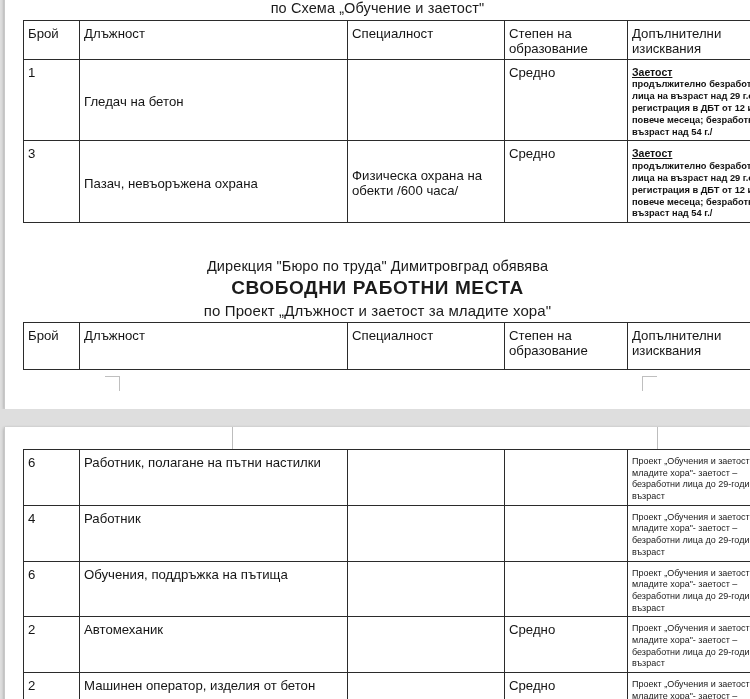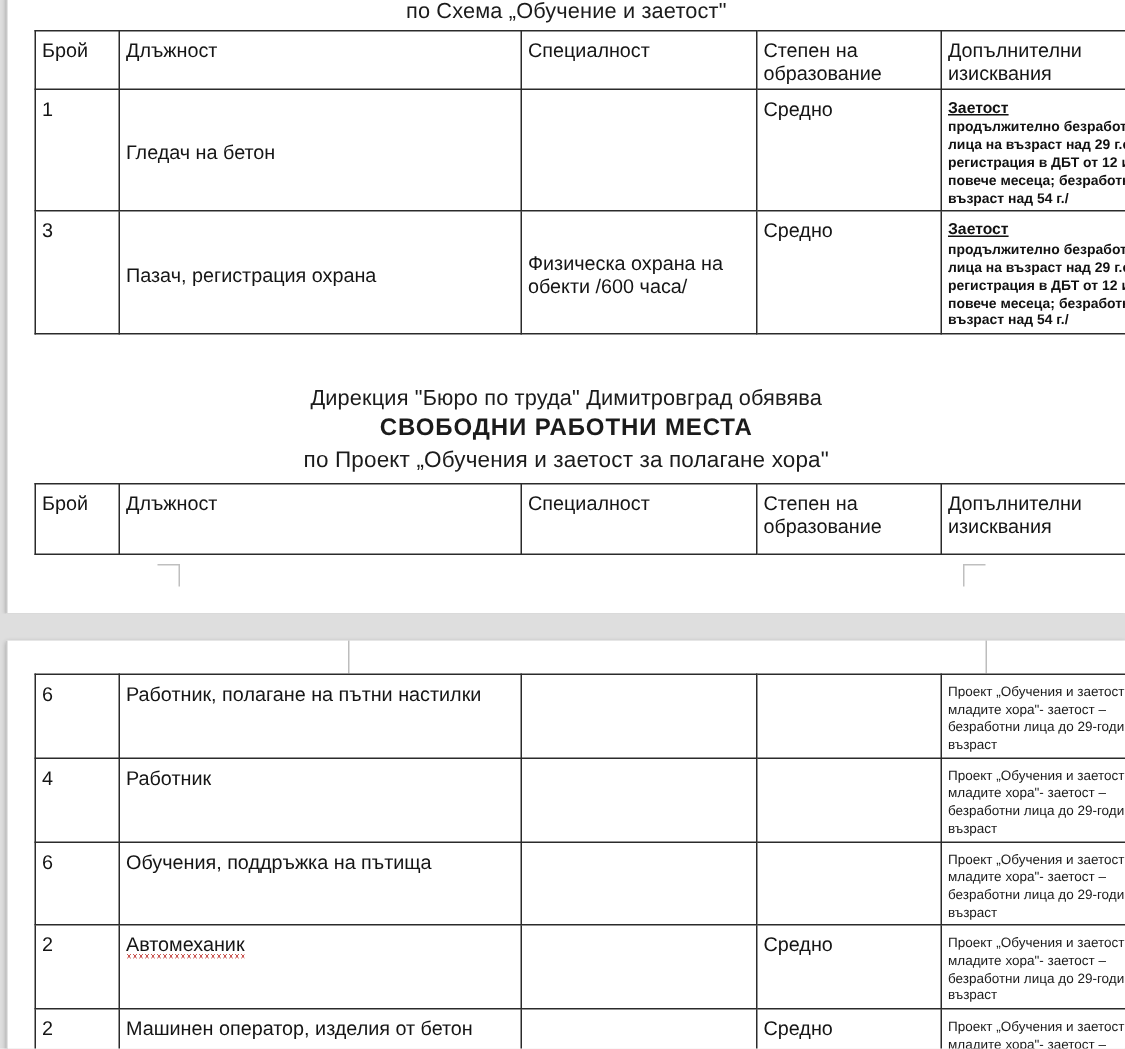--- a/index.html
+++ b/index.html
@@ -66,21 +66,21 @@
   
   .doc-heading {
     text-align: center;
     font-size: 14.5px;
     color: #1b1b1b;
     letter-spacing: 0.1px;
     white-space: nowrap;
   }
   .doc-heading.bold {
     font-weight: bold;
-    font-size: 16px;
+    font-size: 19px;
     letter-spacing: 0.6px;
   }
   .doc-heading.sub {
     font-size: 15px;
   }
 
   
   table.doc-table {
     border-collapse: collapse;
     table-layout: fixed;
@@ -183,38 +183,38 @@
             <td class="c-edu" style="vertical-align:top;">Средно</td>
             <td class="c-req">
               <div class="req-block">
                 <span class="req-title">Заетост</span>
                 <span class="req-body">продължително безработни лица на възраст над 29 г.с регистрация в ДБТ от 12 и повече месеца;  безработни на възраст над 54 г./</span>
               </div>
             </td>
           </tr>
           <tr class="data-row">
             <td class="c-count cell-tall2">3</td>
-            <td class="c-pos mid-text">Пазач, регистрация охрана</td>
+            <td class="c-pos mid-text">Пазач, невъоръжена охрана</td>
             <td class="c-spec" style="vertical-align:middle;margin-left:48px;">Физическа охрана на обекти /600 часа/</td>
             <td class="c-edu" style="vertical-align:top;">Средно</td>
             <td class="c-req">
               <div class="req-block">
                 <span class="req-title">Заетост</span>
                 <span class="req-body">продължително безработни лица на възраст над 29 г.с регистрация в ДБТ от 12 и повече месеца;  безработни на възраст над 54 г./</span>
               </div>
             </td>
           </tr>
         </tbody>
       </table>
     </div>
 
     <div style="position:absolute; left:0; right:0; top:262px;">
       <div class="doc-heading">Дирекция "Бюро по труда" Димитровград  обявява</div>
       <div class="doc-heading bold" style="margin-top:3px;">СВОБОДНИ РАБОТНИ МЕСТА</div>
-      <div class="doc-heading sub" style="margin-top:3px;">по Проект „Обучения и заетост за полагане хора"</div>
+      <div class="doc-heading sub" style="margin-top:3px;">по Проект „Длъжност и заетост за младите хора"</div>
     </div>
 
     <div style="position:absolute; left:18px; top:326px;">
       <table class="doc-table">
         <thead>
           <tr>
             <th class="c-count" style="height:38px;">Брой</th>
             <th class="c-pos">Длъжност</th>
             <th class="c-spec">Специалност</th>
             <th class="c-edu">Степен на образование</th>

